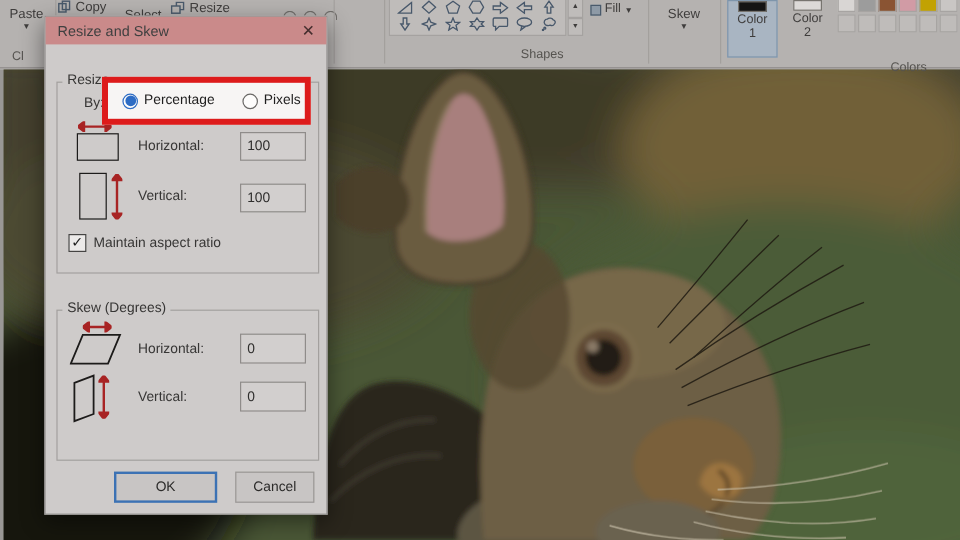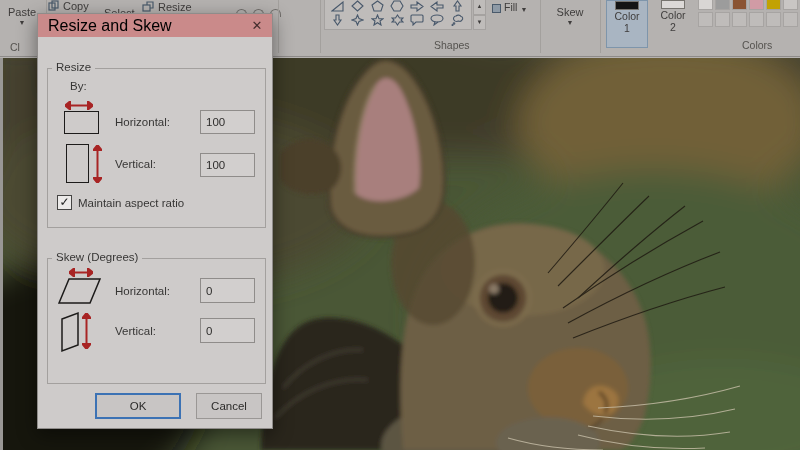--- a/index.html
+++ b/index.html
@@ -47,21 +47,21 @@
   .palette .prow { display:flex; gap:2px; margin-bottom:2px; }
   .swatch { width:15px; height:15px; border:1px solid #a7a4a2; }
 
   
   .canvas-area { position:absolute; left:0; top:58px; width:800px; height:392px; background:#999795; z-index:0; }
   .photo { position:absolute; left:3px; top:0; width:797px; height:392px; }
 
   
   .dialog { position:absolute; left:37px; top:13px; width:236px; height:416px; background:#cecbca; border:1px solid #8f8c8a; box-shadow:0 6px 18px rgba(0,0,0,.45); z-index:5; font-size:11.5px; color:#373635; }
   .titlebar { position:absolute; left:0; top:0; right:0; height:23px; background:#ca8a8a; display:flex; align-items:center; }
-  .titlebar .t { margin-left:10px; color:#000000; font-size:16px; }
+  .titlebar .t { margin-left:10px; color:#404040; font-size:12px; }
   .close-x { margin-left:auto; width:30px; height:23px; display:flex; align-items:center; justify-content:center; color:#452e2e; font-size:13px; }
 
   .groupbox { position:absolute; border:1px solid #a3a09e; }
   .grouptag { position:absolute; background:#cecbca; padding:0 4px; font-size:11.5px; color:#373635; z-index:2; }
 
   .redbox { position:absolute; left:47px; top:50px; width:174px; height:40px; background:#f7f5f4; border:5px solid #dd1b1b; display:flex; align-items:center; z-index:3; }
   .radio-opt { display:flex; align-items:center; gap:5px; color:#1f1e1e; font-size:11.5px; }
   .radio { width:13px; height:13px; border-radius:50%; background:#fdfcfb; border:1px solid #6a6866; position:relative; }
   .radio.sel { border:1px solid #2d6cc4; }
   .radio.sel::after { content:""; position:absolute; left:2.5px; top:2.5px; width:6px; height:6px; border-radius:50%; background:#2d6cc4; box-shadow:0 0 0 1.5px #2d6cc4; }
@@ -309,34 +309,44 @@
         </div>
       <div class="prow">
           <div class="swatch" style="background: rgb(191, 188, 186);"></div>
           <div class="swatch" style="background: rgb(191, 188, 186);"></div>
           <div class="swatch" style="background: rgb(191, 188, 186);"></div>
           <div class="swatch" style="background: rgb(191, 188, 186);"></div>
           <div class="swatch" style="background: rgb(191, 188, 186);"></div>
           <div class="swatch" style="background: rgb(191, 188, 186);"></div>
         </div>
     </div>
-    <span class="grouplbl" style="left:742px; top:39px;">Colors</span>
+    <span class="grouplbl" style="left:742px; top:50px;">Colors</span>
   </div>
 
   <div class="dialog">
     <div class="titlebar">
       <span class="t">Resize and Skew</span>
       <span class="close-x">✕</span>
     </div>
 
     <div class="groupbox" style="left:9px; top:54px; width:219px; height:160px;"></div>
     <span class="grouptag" style="left:14px; top:47px;">Resize</span>
 
     <span class="dlabel" style="left:32px; top:66px;text-align:right;">By:</span>
 
+    <div class="redbox">
+      <label class="radio-opt" style="margin-left:12px;">
+        <span class="radio sel"></span>
+        <span>Percentage</span>
+      </label>
+      <label class="radio-opt" style="margin-left:23px;">
+        <span class="radio"></span>
+        <span>Pixels</span>
+      </label>
+    </div>
 
     <svg class="red-arrow" style="left:27px; top:87px;" width="28" height="9">
       <line x1="4" y1="4.5" x2="24" y2="4.5"></line>
         <path d="M5,0.5 0,4.5 5,8.5 Z"></path>
         <path d="M23,0.5 28,4.5 23,8.5 Z"></path>
     </svg>
     <div class="icon-rect" style="left:26px; top:97px; width:35px; height:23px;"></div>
     <span class="dlabel" style="left:77px; top:102px;">Horizontal:</span>
     <input class="field" style="left: 162px; top: 96px;" readonly="" value="100">
 

